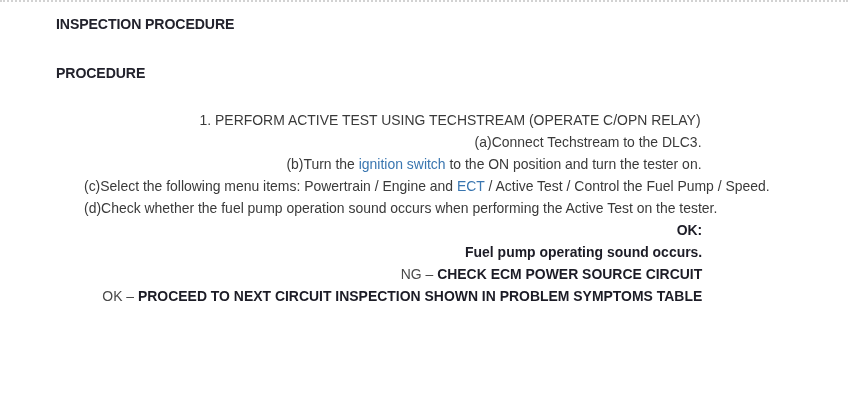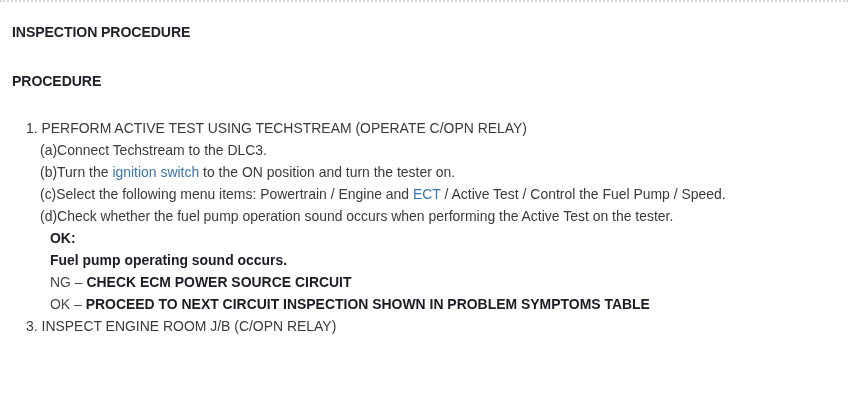--- a/index.html
+++ b/index.html
@@ -28,23 +28,24 @@
     position: absolute;
     top: 0;
     left: 0;
     width: 848px;
     height: 0;
     border-top: 2px dotted #d2d2d2;
   }
 
   #content {
     position: absolute;
-    top: 12px;
+    top: 4px;
     left: 0;
     width: 704px;
+    padding-left: 44px;
   }
 
   
   .heading {
     margin: 0;
     padding: 0;
     font-size: 15px;
     font-weight: bold;
     letter-spacing: -0.1px;
     color: #22222c;
@@ -54,20 +55,21 @@
   }
   #h-inspection { margin-left: 12px; margin-top: 11px; }
   #h-procedure  { margin-left: 12px; margin-top: 32px; }
 
   
   #proc-list {
     margin: 0;
     padding: 0;
     list-style: none;
     margin-top: 28px;
+    text-align: right;
   }
 
   .step {
     margin: 0;
     padding: 0;
   }
   .line {
     font-size: 15px;
     line-height: 22px;
     white-space: nowrap;
@@ -125,19 +127,16 @@
           <div class="line lvl-step"><span class="step-num">1.</span><span> PERFORM ACTIVE TEST USING TECHSTREAM (OPERATE C/OPN RELAY)</span></div>
           <div class="line lvl-sub"><span class="sub-label">(a)</span><span>Connect Techstream to the DLC3.</span></div>
           <div class="line lvl-sub"><span class="sub-label">(b)</span><span>Turn the </span><a class="link">ignition switch</a><span> to the ON position and turn the tester on.</span></div>
           <div class="line lvl-sub"><span class="sub-label">(c)</span><span>Select the following menu items: Powertrain / Engine and </span><a class="link">ECT</a><span> / Active Test / Control the Fuel Pump / Speed.</span></div>
           <div class="line lvl-sub"><span class="sub-label">(d)</span><span>Check whether the fuel pump operation sound occurs when performing the Active Test on the tester.</span></div>
           <div class="line lvl-result bold-dark">OK:</div>
           <div class="line lvl-result bold-dark">Fuel pump operating sound occurs.</div>
           <div class="line lvl-result"><span class="res-tag">NG –</span><span class="res-body"> CHECK ECM POWER SOURCE CIRCUIT</span></div>
           <div class="line lvl-result"><span class="res-tag">OK –</span><span class="res-body"> PROCEED TO NEXT CIRCUIT INSPECTION SHOWN IN PROBLEM SYMPTOMS TABLE</span></div>
         </li>
-        <li class="step">
-          <div class="line lvl-step"><span class="step-num">3.</span><span> INSPECT ENGINE ROOM J/B (C/OPN RELAY)</span></div>
-        </li>
       </ol>
 
   </div>
 </div>
 
 </body></html>

